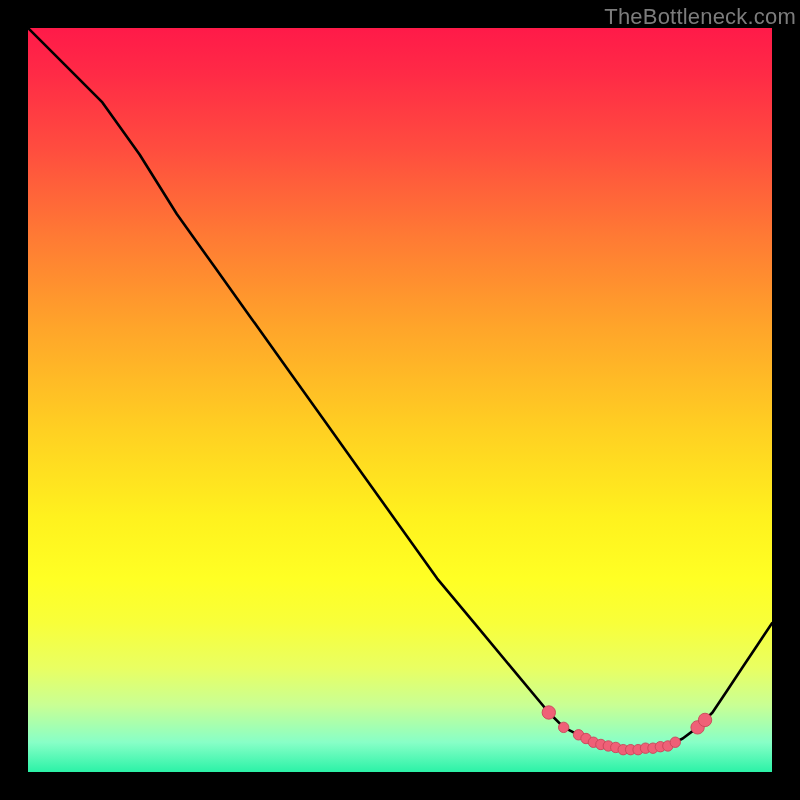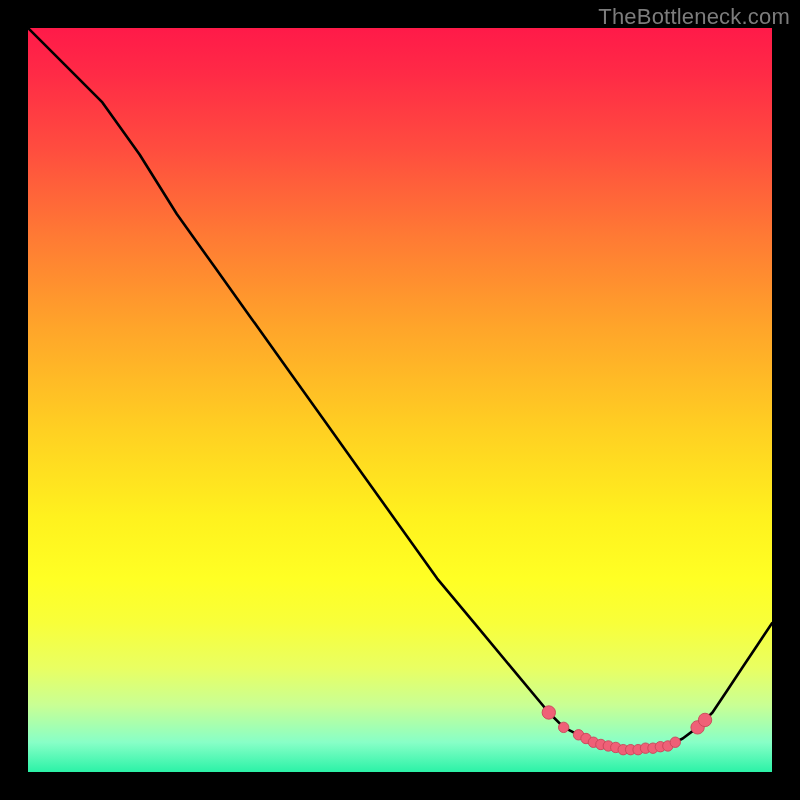--- a/index.html
+++ b/index.html
@@ -13,21 +13,21 @@
   }
   .frame {
     position: relative;
     width: 800px;
     height: 800px;
     background: #000;
   }
   .attribution {
     position: absolute;
     top: 4px;
-    right: 10px;
+    right: 4px;
     color: #7c7c7c;
     font-size: 22px;
     font-weight: 400;
     letter-spacing: 0.2px;
     z-index: 3;
   }
   .plot-area {
     position: absolute;
     left: 28px;
     top: 28px;

